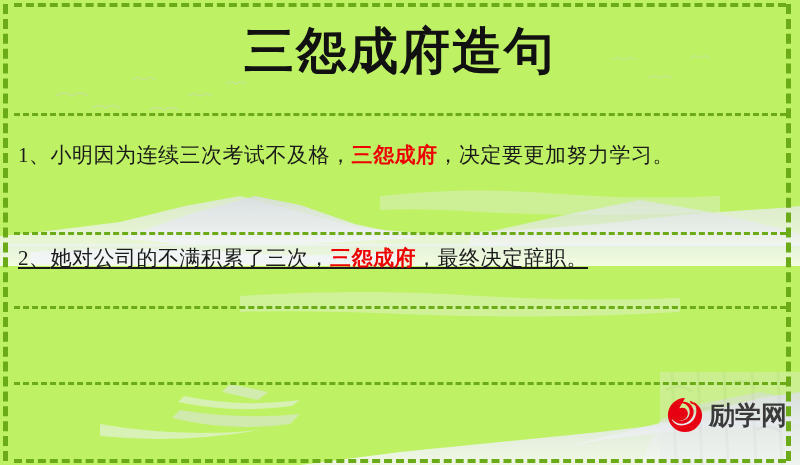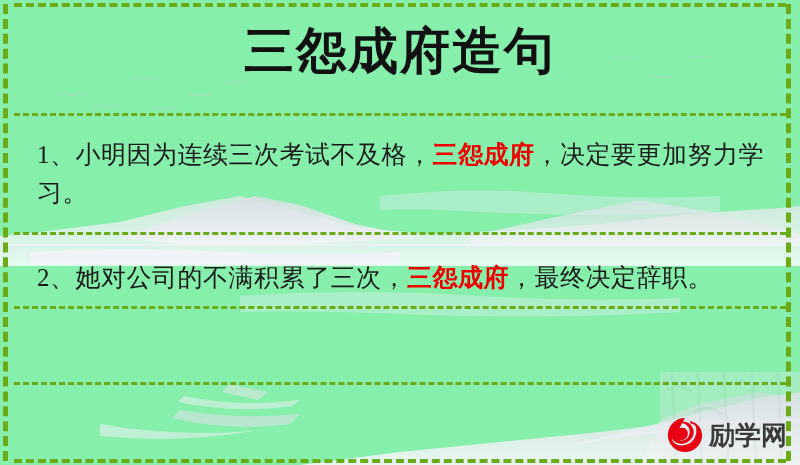--- a/index.html
+++ b/index.html
@@ -5,21 +5,21 @@
   html, body {
     margin: 0;
     padding: 0;
     background: #ffffff;
   }
   #page {
     position: relative;
     width: 800px;
     height: 465px;
     overflow: hidden;
-    background: #86efac;
+    background: #bef264;
     font-family: "Liberation Serif", "DejaVu Serif", serif;
   }
   #wm-layer { position:absolute; inset:0; z-index:0; pointer-events:none; }
 
   
   .border-h {
     position: absolute;
     left: 14px;
     right: 14px;
     height: 0;
@@ -61,41 +61,40 @@
     letter-spacing: 2px;
     z-index: 2;
     font-family: "Liberation Serif", "DejaVu Serif", serif;
   }
 
   
   .sentence {
     position: absolute;
     left: 18px;
     width: 752px;
-    font-size: 25px;
+    font-size: 21px;
     line-height: 38px;
     color: #1a1a1a;
     z-index: 2;
     letter-spacing: 0.5px;
     font-family: "Liberation Serif", "DejaVu Serif", serif;
-    margin-left: 19px;
   }
   .sentence .hl {
     color: #EE0000;
     font-weight: bold;
   }
   #sentence-1 { top: 136px; }
-  #sentence-2 { top: 259px; }
+  #sentence-2 { top: 239px; text-decoration: underline; }
   #sentence-3 { top: 325px; }
 
   
   #logo {
     position: absolute;
     left: 666px;
-    top: 416px;
+    top: 396px;
     display: flex;
     align-items: center;
     gap: 5px;
     z-index: 4;
   }
   #logo-mark { width: 38px; height: 38px; display:block; }
   #logo-text {
     font-size: 26px;
     font-weight: bold;
     color: #3a3a3a;

